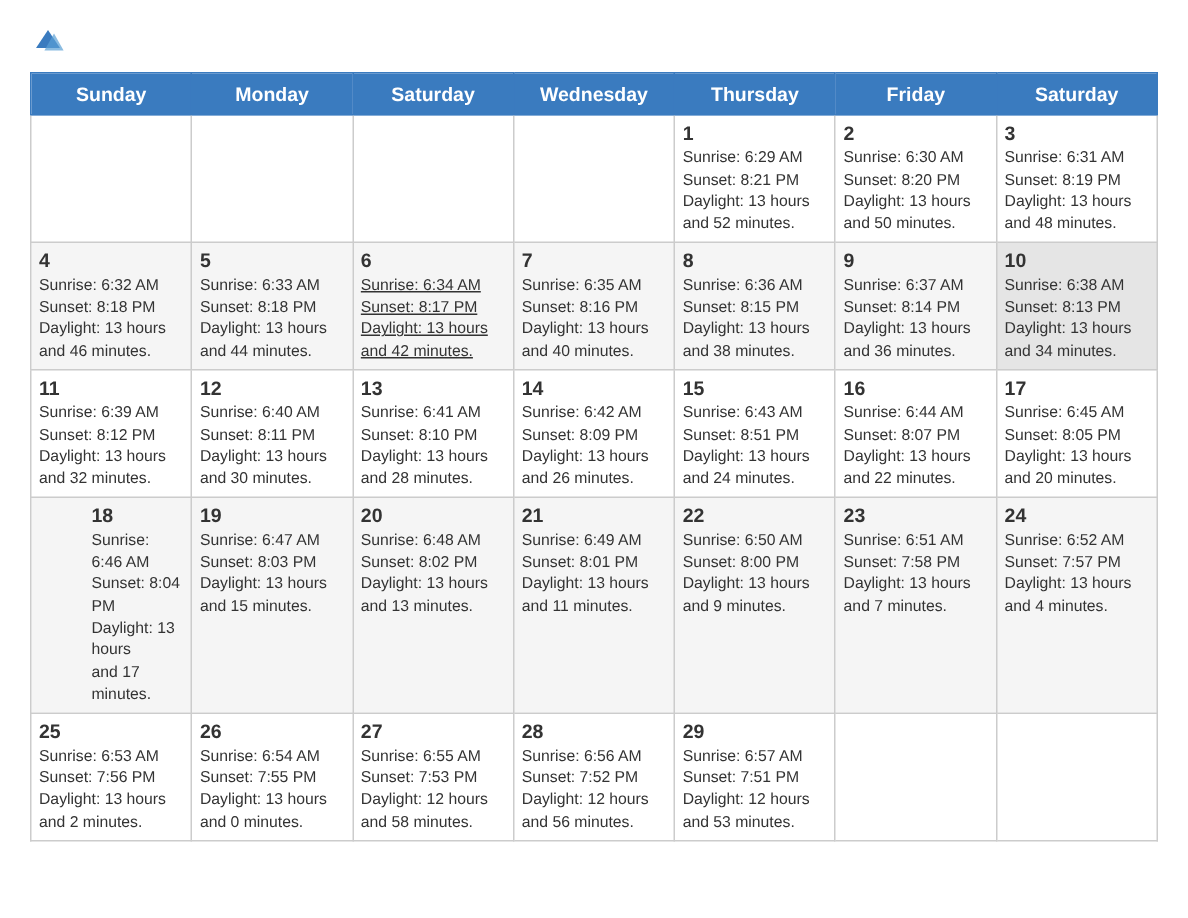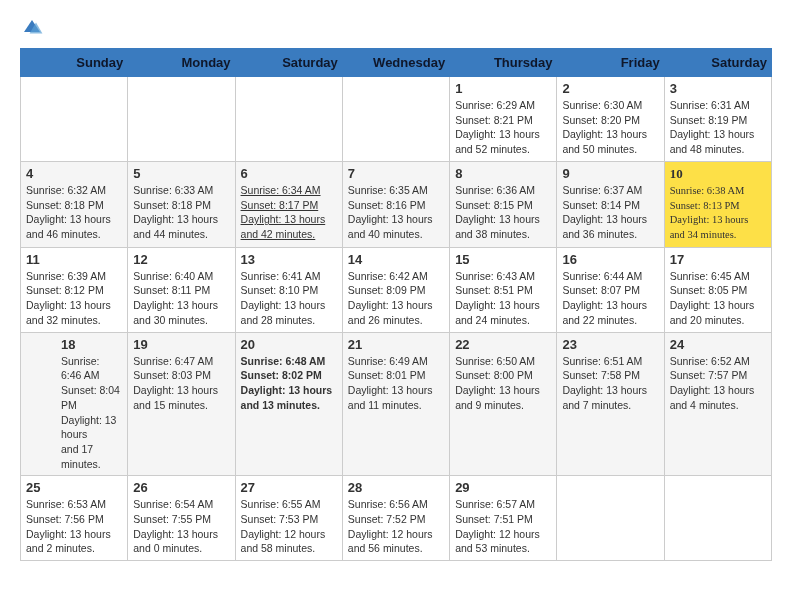--- a/index.html
+++ b/index.html
@@ -51,23 +51,23 @@
       color: #333;
       font-weight: normal;
     }
     .calendar {
       width: 100%;
       border-collapse: collapse;
       font-size: 11px;
     }
     .calendar th {
       background-color: #3a7bbf;
-      color: #0f172a;
+      color: #ffffff;
       padding: 6px 4px;
-      text-align: right;
+      text-align: center;
       font-size: 13px;
       font-weight: bold;
       border: 1px solid #3a7bbf;
     }
     .calendar td {
       border: 1px solid #ccc;
       vertical-align: top;
       padding: 4px 5px;
       width: 14.28%;
       min-height: 80px;
@@ -191,21 +191,21 @@
 Daylight: 13 hours
 and 38 minutes.</div>
         </td>
         <td style="background: rgb(245, 245, 245);">
           <span class="day-number">9</span>
           <div class="day-info" style="white-space: pre-line;">Sunrise: 6:37 AM
 Sunset: 8:14 PM
 Daylight: 13 hours
 and 36 minutes.</div>
         </td>
-        <td style="background: #fde047; font-family: Liberation Serif, serif;">
+        <td style="background: #e5e5e5;">
           <span class="day-number">10</span>
           <div class="day-info" style="white-space: pre-line;">Sunrise: 6:38 AM
 Sunset: 8:13 PM
 Daylight: 13 hours
 and 34 minutes.</div>
         </td>
       </tr>
       <tr>
         <td>
           <span class="day-number">11</span>
@@ -267,21 +267,21 @@
         </td>
         <td style="background: rgb(245, 245, 245);">
           <span class="day-number">19</span>
           <div class="day-info" style="white-space: pre-line;">Sunrise: 6:47 AM
 Sunset: 8:03 PM
 Daylight: 13 hours
 and 15 minutes.</div>
         </td>
         <td style="background: rgb(245, 245, 245);">
           <span class="day-number">20</span>
-          <div class="day-info" style="white-space: pre-line; font-weight: bold;">Sunrise: 6:48 AM
+          <div class="day-info" style="white-space: pre-line;">Sunrise: 6:48 AM
 Sunset: 8:02 PM
 Daylight: 13 hours
 and 13 minutes.</div>
         </td>
         <td style="background: rgb(245, 245, 245);">
           <span class="day-number">21</span>
           <div class="day-info" style="white-space: pre-line;">Sunrise: 6:49 AM
 Sunset: 8:01 PM
 Daylight: 13 hours
 and 11 minutes.</div>

